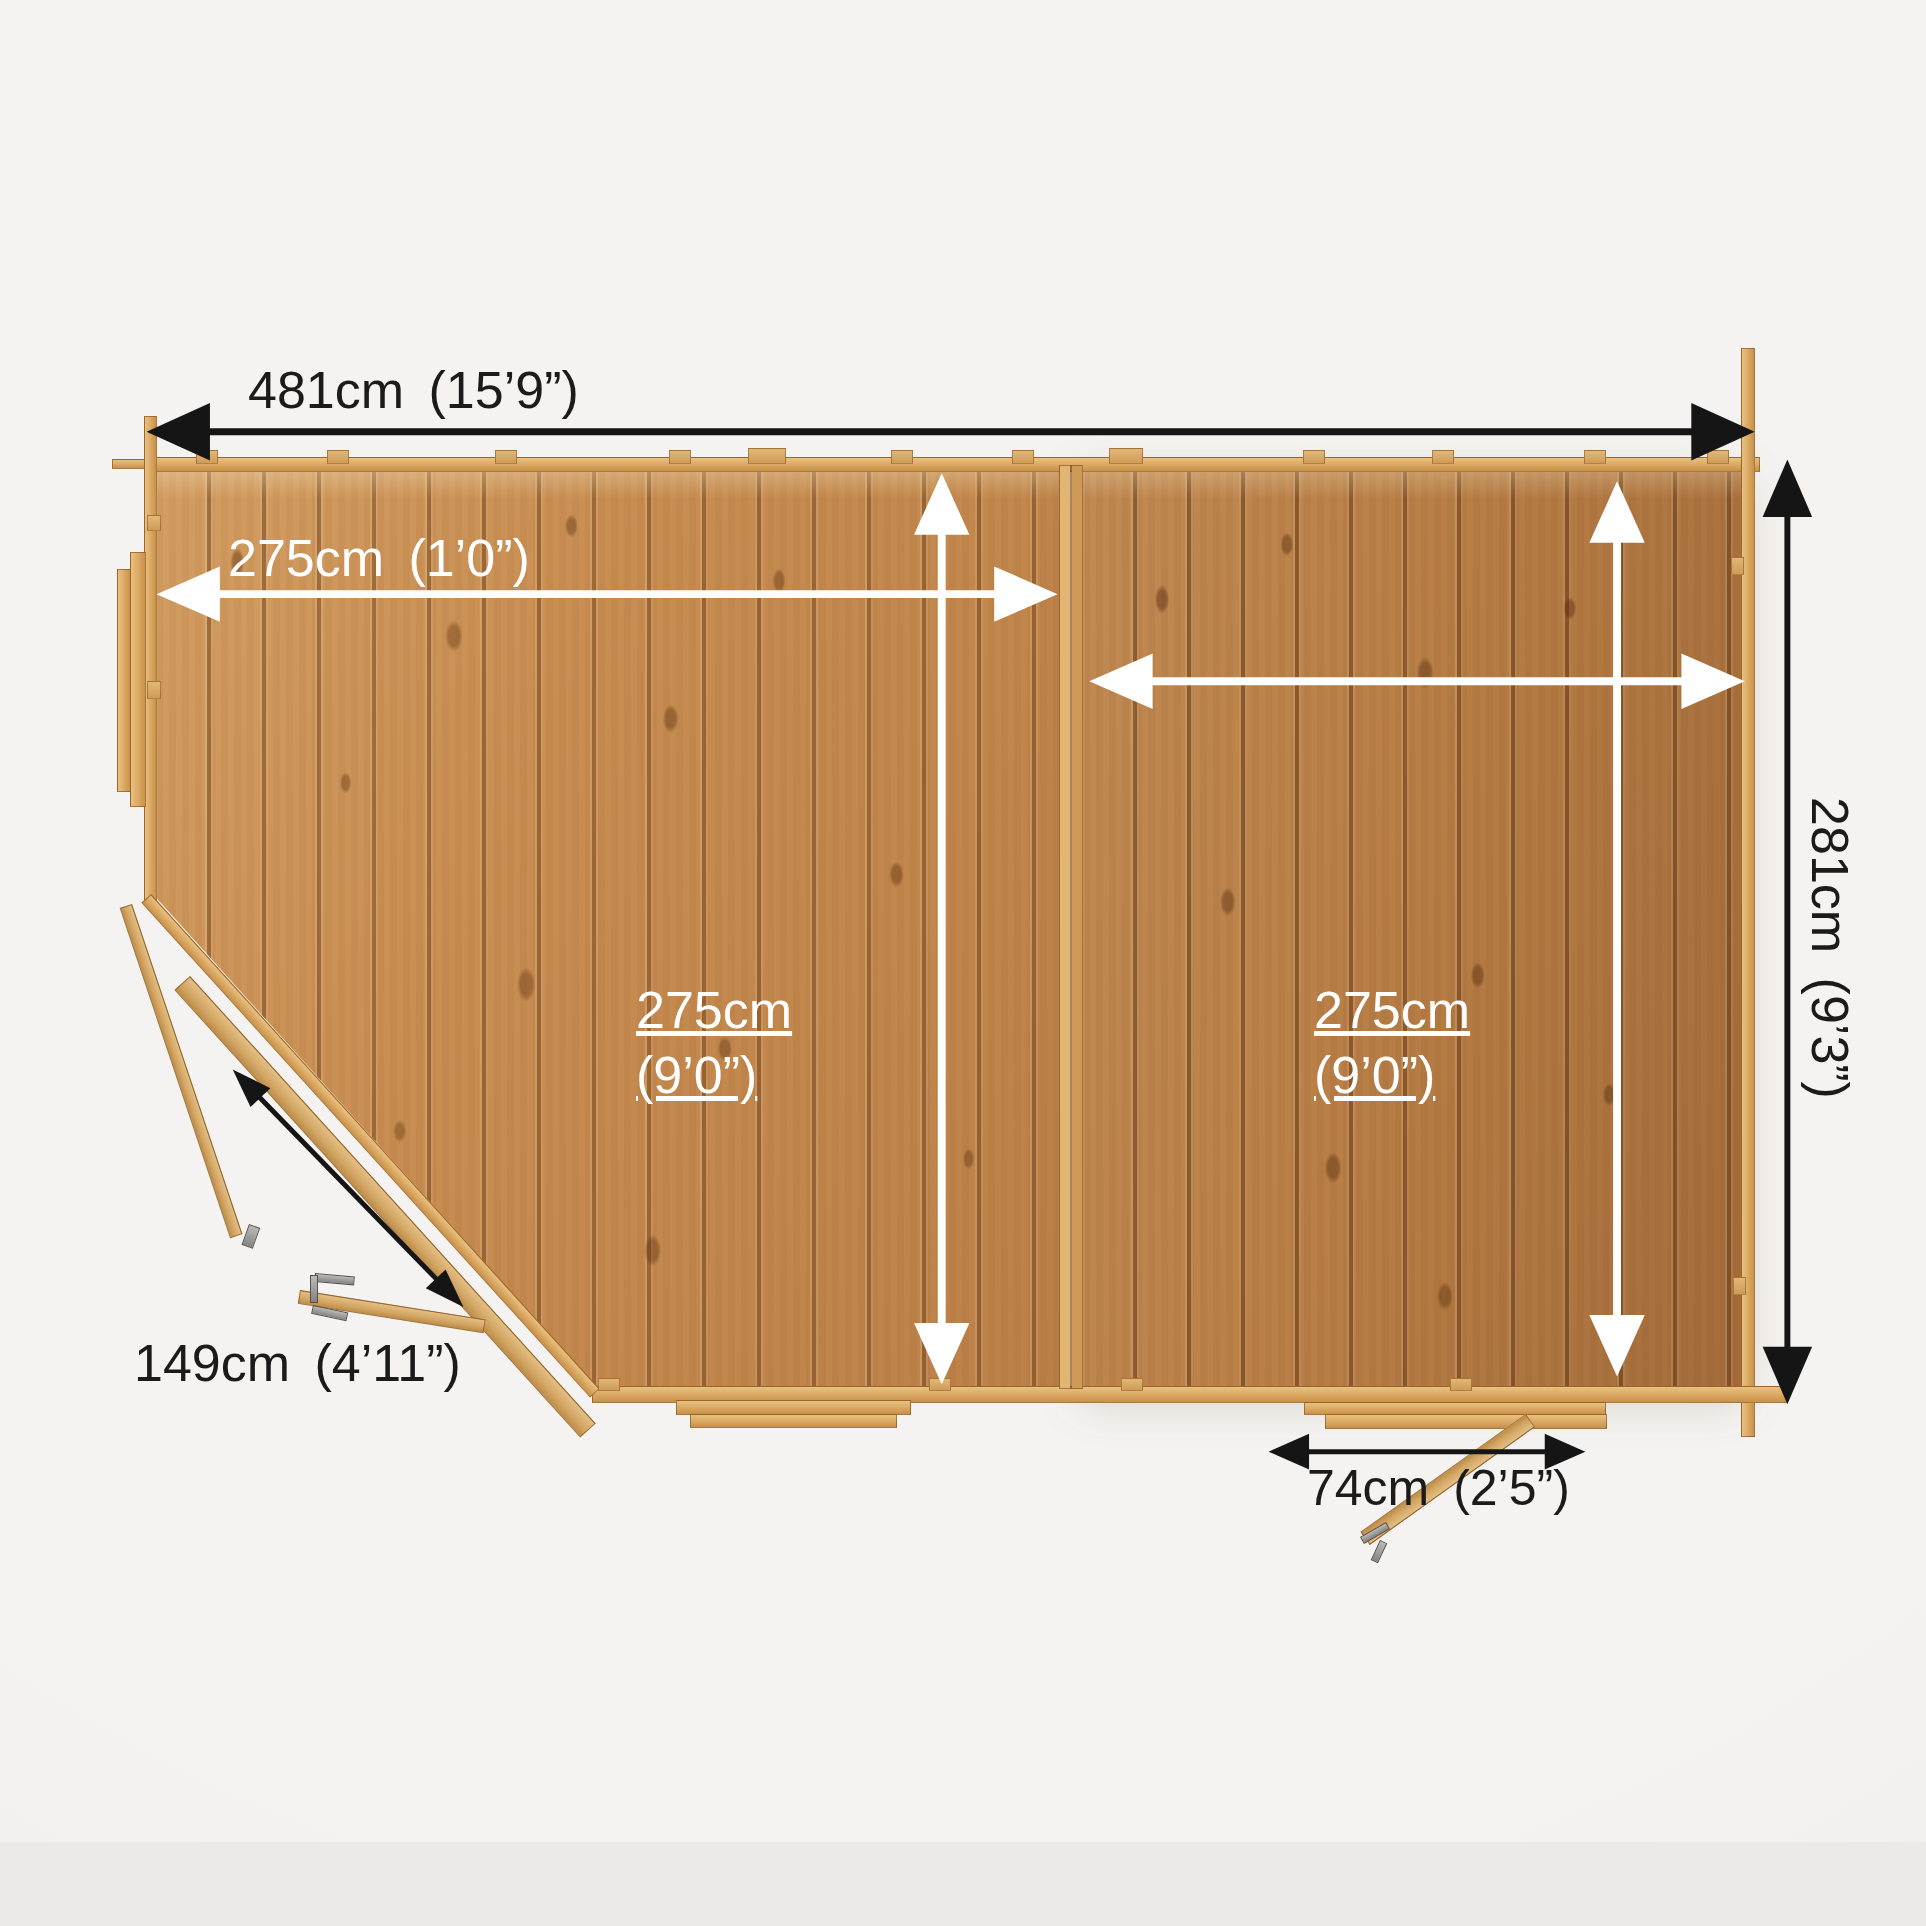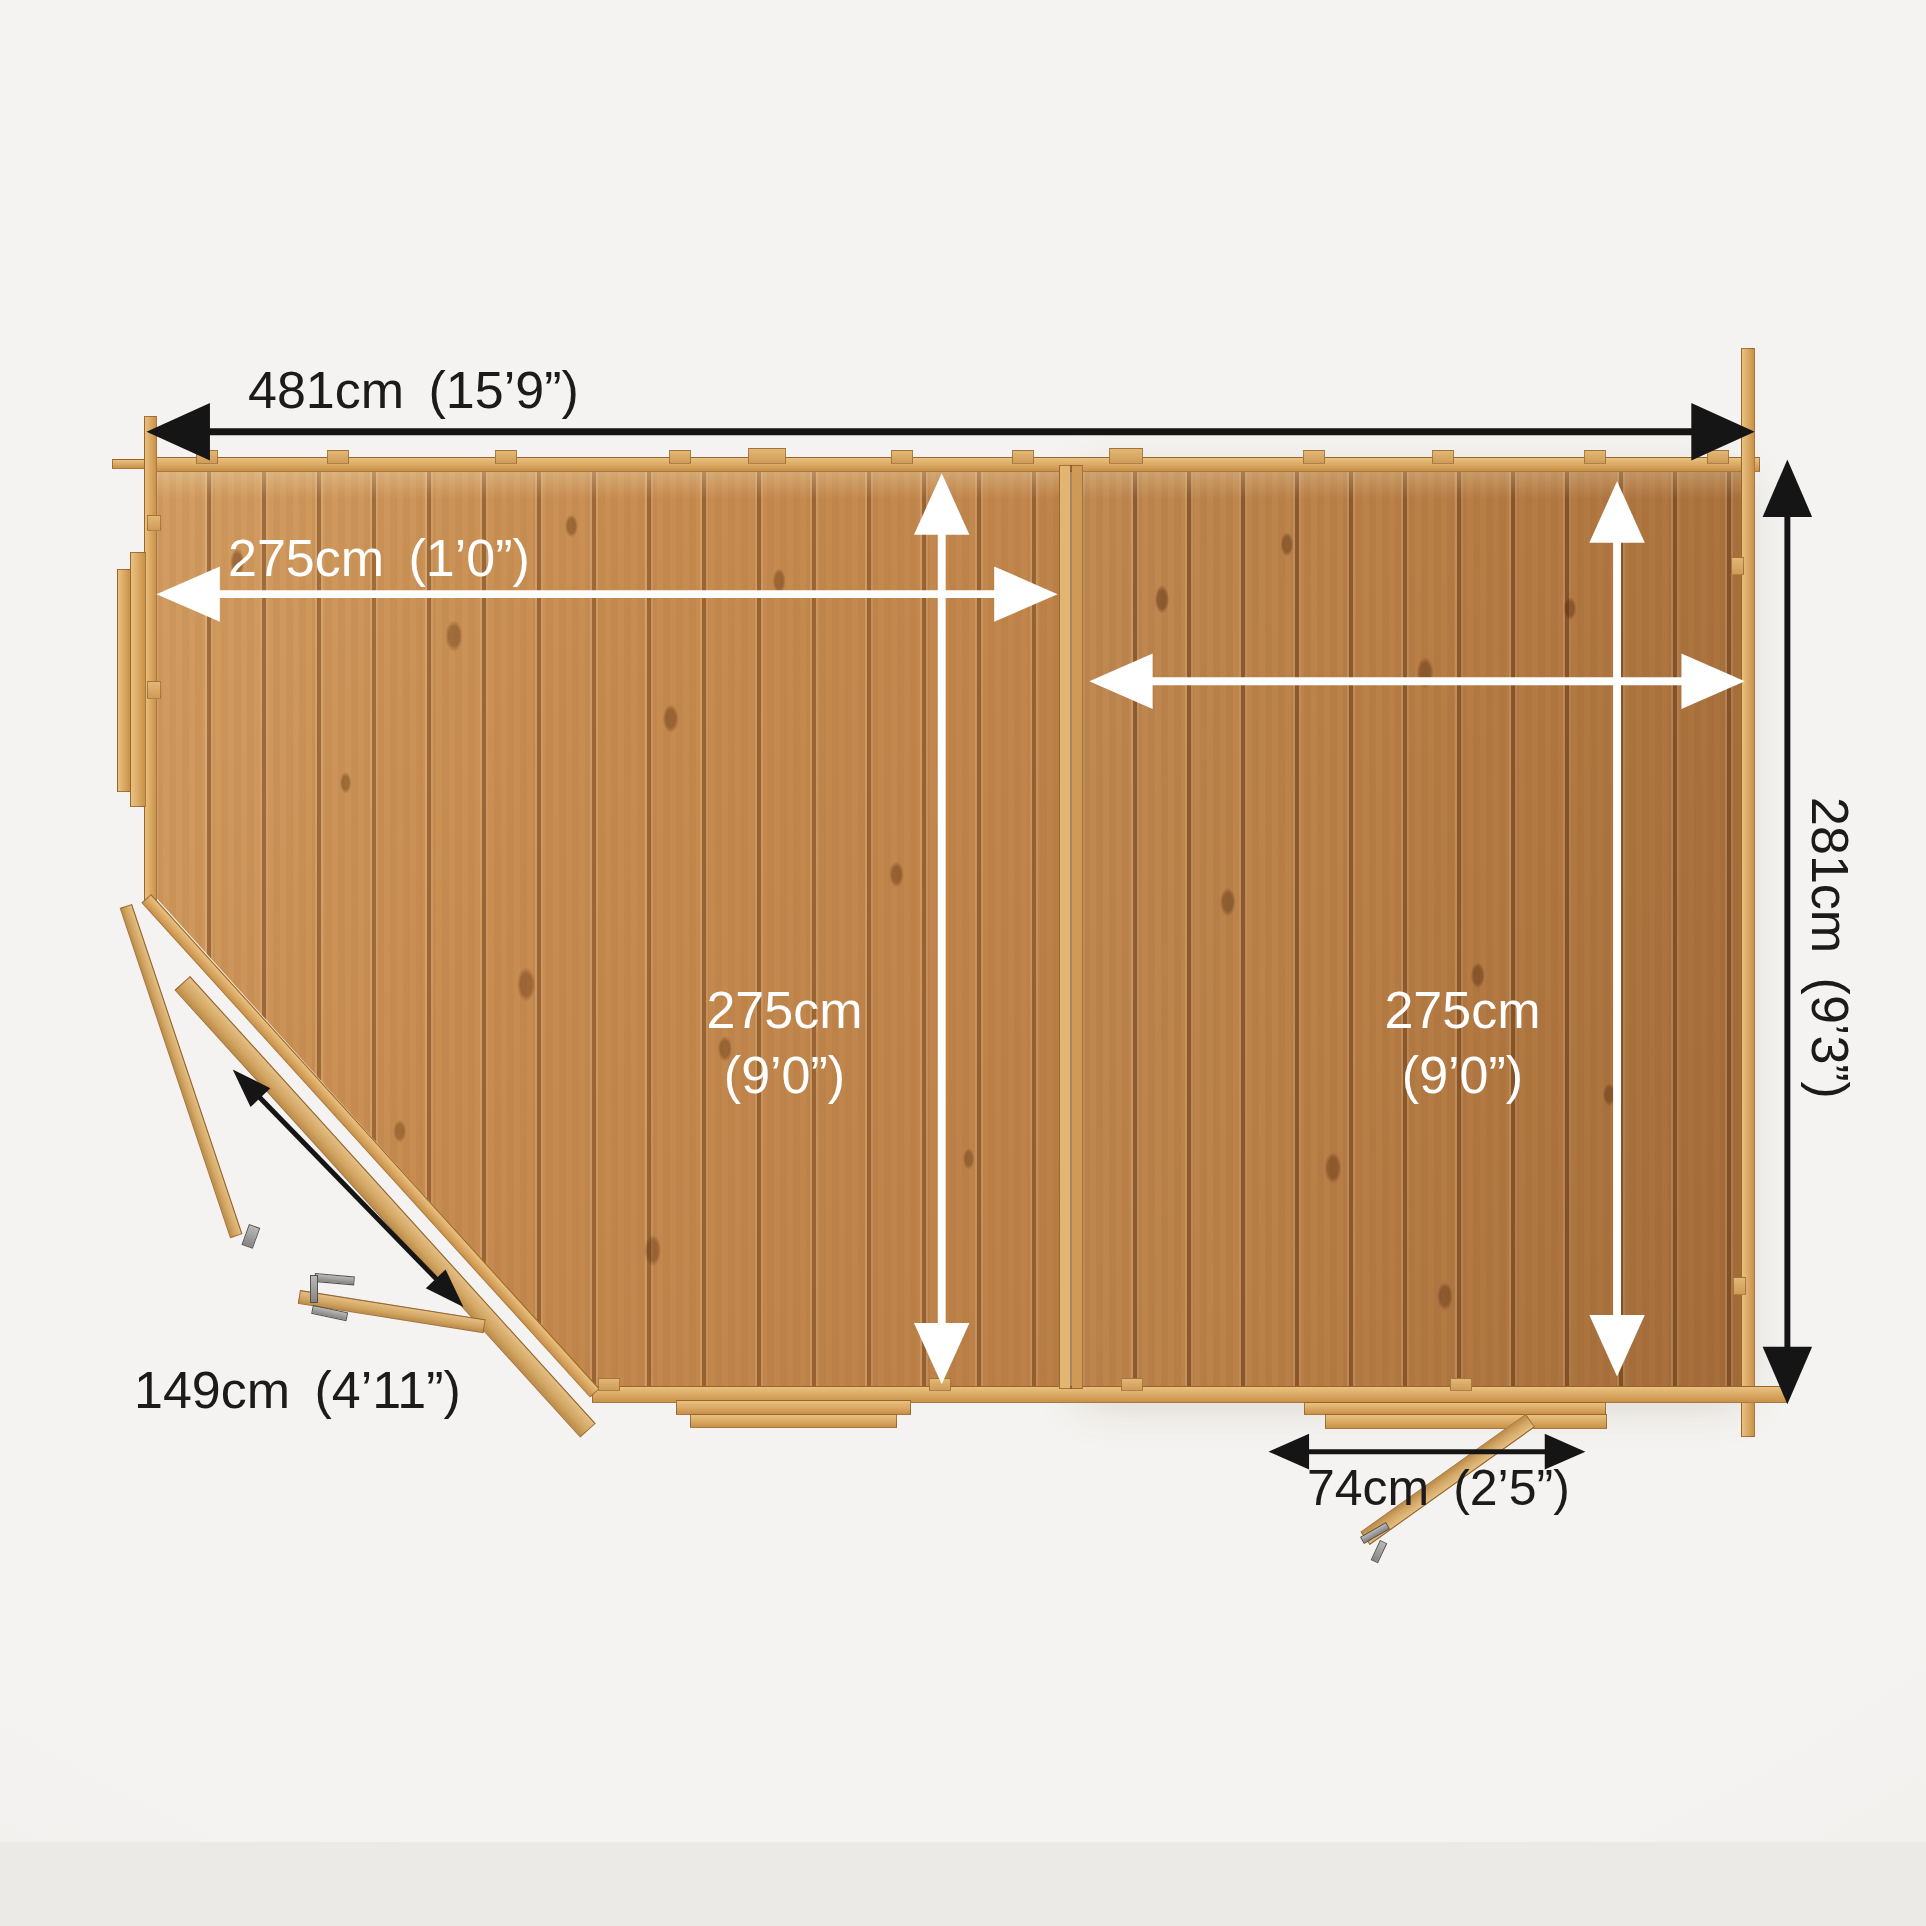--- a/index.html
+++ b/index.html
@@ -68,21 +68,21 @@
       repeating-linear-gradient(90deg, rgba(120,65,25,.08) 0 7px, rgba(0,0,0,0) 7px 13px),
       linear-gradient(100deg, rgba(255,220,165,.12), rgba(0,0,0,0) 45%, rgba(88,44,12,.22));
   }
   
   .dim{
     position:absolute;
     font-size:52px;line-height:1;letter-spacing:0;word-spacing:10px;
     color:#1b1b1b;white-space:nowrap;
   }
   .dim.white{color:#ffffff;}
-  .dim.two-line{text-align:center;line-height:1.25;}
+  .dim.two-line{text-align:left;line-height:1.25;text-decoration:underline;}
   .dim.two-line span{display:block;}
   .dim.rot{transform:translate(-50%,-50%) rotate(90deg);}
   svg.overlay{position:absolute;left:0;top:0;pointer-events:none;}
 </style>
 </head>
 <body>
 
 <div class="scene">
 
   <div class="abs floor floor-left" style="left:156px;top:471px;width:903px;height:917px;
@@ -199,18 +199,18 @@
     <span>(9’0”)</span>
   </div>
 
   <div class="dim white two-line" style="left:1314px;top:978px;width:297px;">
     <span>275cm</span>
     <span>(9’0”)</span>
   </div>
 
   <div class="dim rot" style="left:1830px;top:948px;">281cm (9’3”)</div>
 
-  <div class="dim" style="left:134px;top:1337px;margin-top:27px;">149cm (4’11”)</div>
+  <div class="dim" style="left:134px;top:1337px;">149cm (4’11”)</div>
 
   <div class="dim" style="left:1307px;top:1463px;font-size:50px;">74cm (2’5”)</div>
 
 </div>
 
 
 </body></html>

